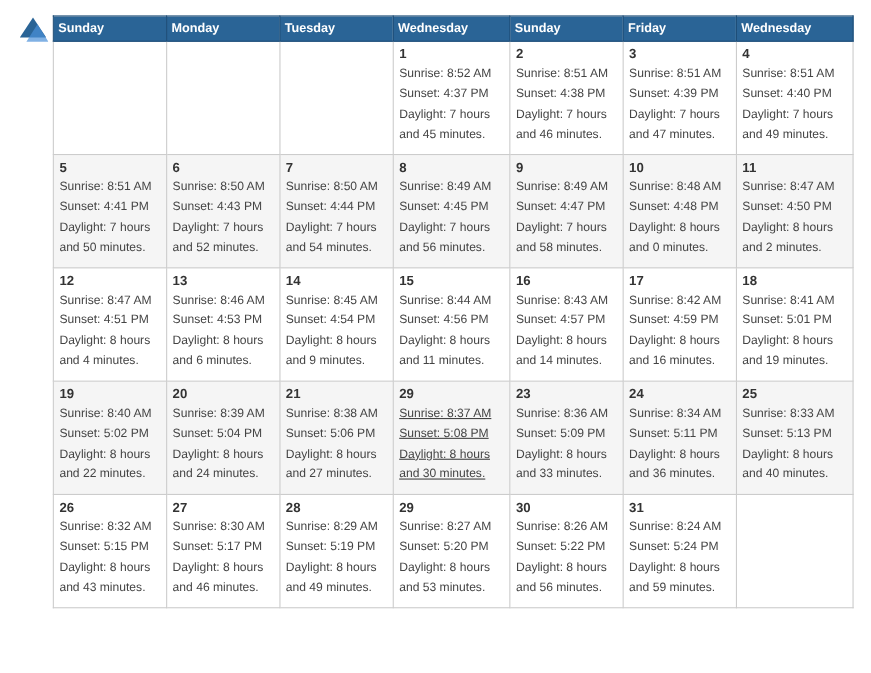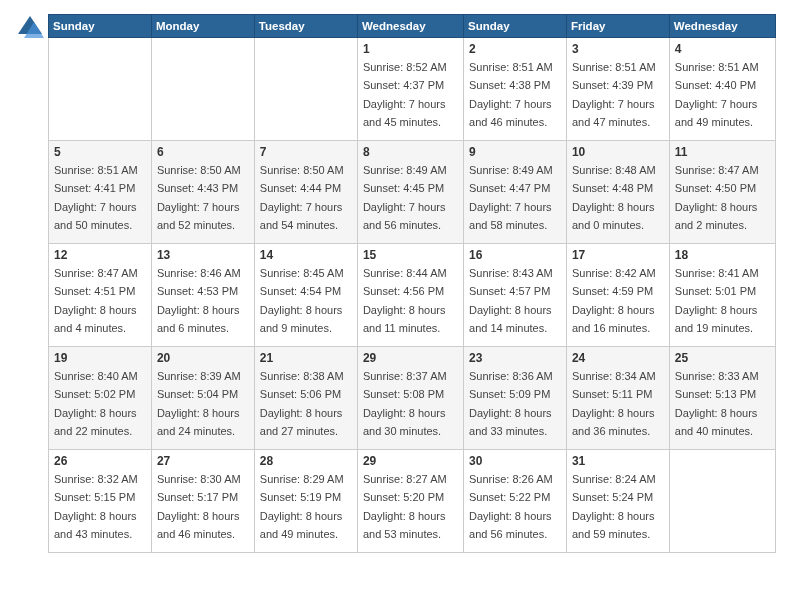--- a/index.html
+++ b/index.html
@@ -221,21 +221,21 @@
 Daylight: 8 hours
 and 22 minutes.</span></td>
           <td><span class="day-number">20</span><span class="day-info" style="white-space: pre-line; margin-top: 28px;">Sunrise: 8:39 AM
 Sunset: 5:04 PM
 Daylight: 8 hours
 and 24 minutes.</span></td>
           <td><span class="day-number">21</span><span class="day-info" style="white-space: pre-line;">Sunrise: 8:38 AM
 Sunset: 5:06 PM
 Daylight: 8 hours
 and 27 minutes.</span></td>
-          <td><span class="day-number">29</span><span class="day-info" style="white-space: pre-line;">Sunrise: 8:37 AM
+          <td><span class="day-number">29</span><span class="day-info" style="white-space: pre-line; text-decoration: underline;">Sunrise: 8:37 AM
 Sunset: 5:08 PM
 Daylight: 8 hours
 and 30 minutes.</span></td>
           <td><span class="day-number">23</span><span class="day-info" style="white-space: pre-line; text-align: center;">Sunrise: 8:36 AM
 Sunset: 5:09 PM
 Daylight: 8 hours
 and 33 minutes.</span></td>
           <td><span class="day-number">24</span><span class="day-info" style="white-space: pre-line; text-align: right;">Sunrise: 8:34 AM
 Sunset: 5:11 PM
 Daylight: 8 hours

